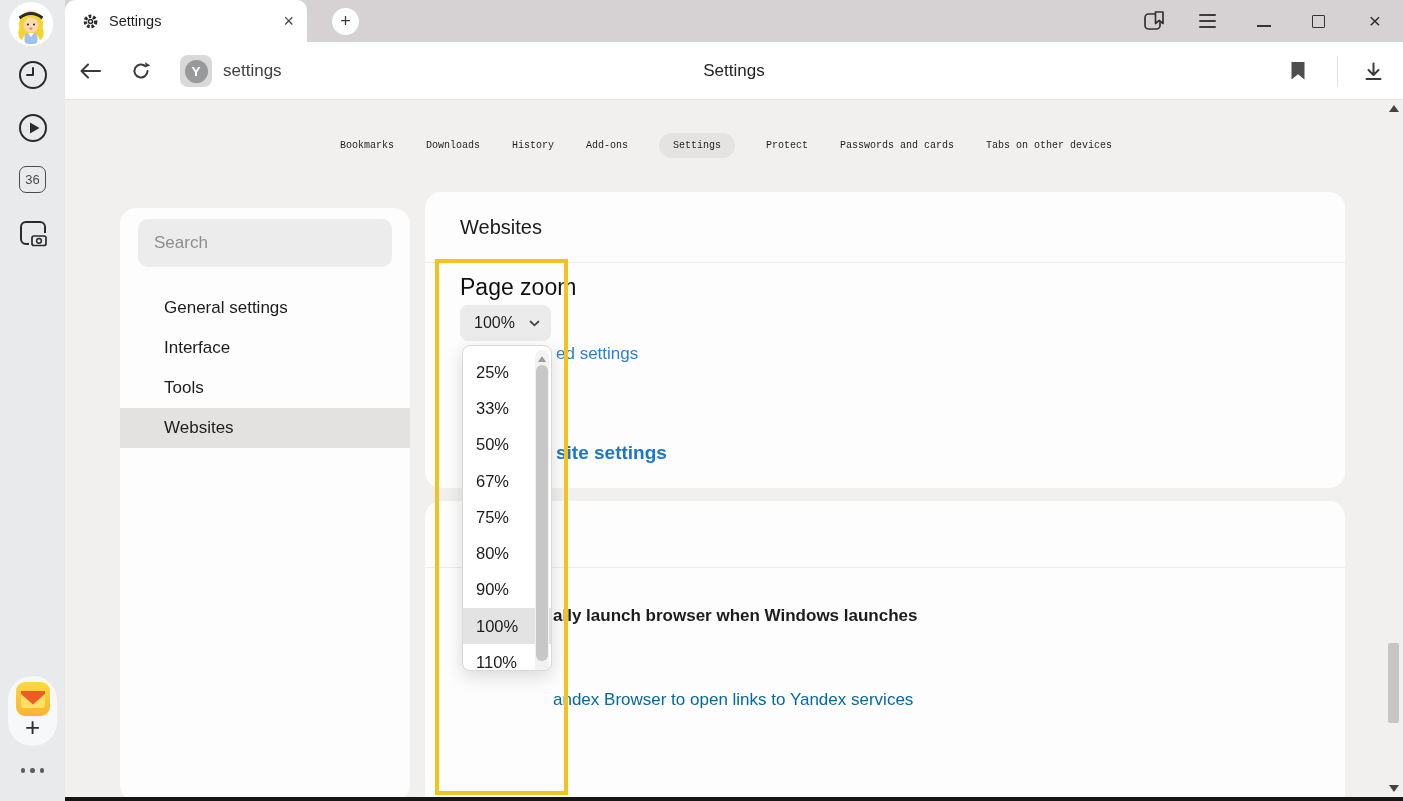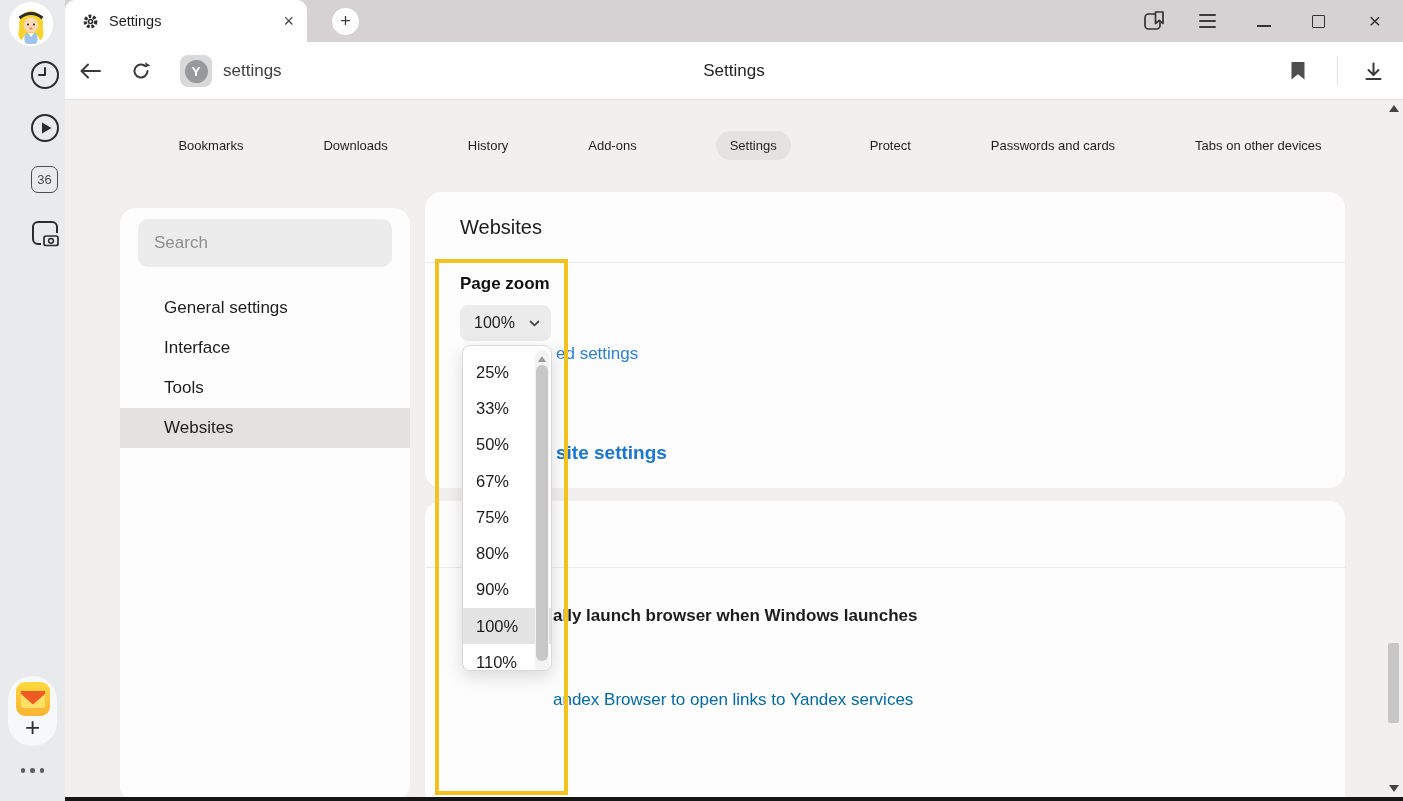--- a/index.html
+++ b/index.html
@@ -4,21 +4,21 @@
 <style>
   * { margin:0; padding:0; box-sizing:border-box; }
   body { background:#555; }
   .window {
     position:relative; width:1403px; height:801px; overflow:hidden;
     background:#f1f0ee; font-family:"Liberation Sans", sans-serif; color:#1f1f1f;
   }
   
   .app-sidebar { position:absolute; left:0; top:0; width:65px; height:801px; background:#e9eaec; z-index:30; }
   .avatar { position:absolute; left:9px; top:2px; width:44px; height:44px; border-radius:50%; background:#fff; overflow:hidden; }
-  .sb-ico { position:absolute; left:12px; width:65px; display:flex; justify-content:center; }
+  .sb-ico { position:absolute; left:0; width:65px; display:flex; justify-content:center; }
   .tab-counter { width:27px; height:27px; border:1.8px solid #4c4c4c; border-radius:7px; color:#4c4c4c;
     font-size:13px; display:flex; align-items:center; justify-content:center; }
   .sb-pill { position:absolute; left:8px; top:676px; width:49px; height:70px; background:#f7f8f9; border-radius:24px; }
   .sb-pill .mail { position:absolute; left:7.5px; top:6px; }
   .sb-pill .plus { position:absolute; left:0; top:36px; width:49px; text-align:center; font-size:26px; color:#2e2e2e; font-weight:300; line-height:30px;}
   .sb-dots { position:absolute; left:0; top:768px; width:65px; display:flex; justify-content:center; gap:5px; }
   .sb-dots i { width:4.5px; height:4.5px; border-radius:50%; background:#5c5c5c; }
   
   .tab-bar { position:absolute; left:65px; top:0; width:1338px; height:42px; background:#d6d2d4; z-index:20; }
   .tab { position:absolute; left:0; top:0; width:242px; height:42px; background:#fff; border-radius:10px 10px 0 0;
@@ -42,32 +42,32 @@
     display:flex; align-items:center; justify-content:center; position:absolute; }
   .ybadge i { width:23px; height:23px; border-radius:50%; background:#98999b; color:#fff; font-size:13.5px; font-weight:bold;
     display:flex; align-items:center; justify-content:center; font-style:normal;}
   .url-text { left:158px; font-size:17px; color:#414141; }
   .nav-title { position:absolute; left:0; width:100%; top:0; height:58px; display:flex; align-items:center; justify-content:center;
     font-size:17px; color:#242424; pointer-events:none;}
   .nav-bm { left:1225px; } .nav-divider { position:absolute; left:1272px; top:14px; width:1px; height:30px; background:#e2e2e2; }
   .nav-dl { left:1299px; }
   
   .pills-row { position:absolute; left:65px; top:129px; width:1322px; height:32px; display:flex; justify-content:center; align-items:center; gap:30px; }
-  .pill { font-size:13px; color:#1f1f1f; background:none; border:none; padding:7px 1px; font-family:Liberation Sans, sans-serif;margin-left:48px; }
+  .pill { font-size:10px; color:#1f1f1f; background:none; border:none; padding:7px 1px; font-family:Liberation Mono, monospace; }
   .pill.active { background:#e5e3e1; border-radius:17px; padding:7px 14px; }
   .side-card { position:absolute; left:120px; top:208px; width:290px; height:593px; background:#fdfdfd; border-radius:16px; }
   .search-input { position:absolute; left:18px; top:11px; width:254px; height:48px; background:#ececec; border:none; border-radius:10px;
     padding:0 16px; font-size:17px; color:#333; font-family:inherit; }
   .search-input::placeholder { color:#8d8d8d; }
   .menu { position:absolute; left:0; top:80px; width:100%; }
   .menu-item { height:40px; line-height:40px; padding-left:44px; font-size:17px; color:#1d1d1d; cursor:default;}
   .menu-item.selected { background:#e3e2e1; }
   .card1 { position:absolute; left:425px; top:192px; width:920px; height:296px; background:#fdfdfd; border-radius:16px; }
   .card-head { height:71px; border-bottom:1px solid #ebebeb; display:flex; align-items:center; padding-left:35px; font-size:20px; color:#1b1b1b; }
-  .pz-label { position:absolute; left:35px; top:82px; font-size:17px; font-weight:bold; color:#101010; }
+  .pz-label { position:absolute; left:35px; top:82px; font-size:23px; font-weight:normal; color:#101010; }
   .pz-select { position:absolute; left:35px; top:113px; width:91px; height:36px; background:#ebebeb; border:none; border-radius:8px;
     display:flex; align-items:center; justify-content:space-between; padding:0 11px 0 14px; font-size:16px; color:#222; font-family:inherit;}
   .frag-link1 { position:absolute; left:131px; top:152px; font-size:17px; color:#2e80d4; }
   .frag-link2 { position:absolute; left:131px; top:250px; font-size:19px; font-weight:bold; color:#1b76d1; }
   .card2 { position:absolute; left:425px; top:501px; width:920px; height:300px; background:#fdfdfd; border-radius:16px 16px 0 0; }
   .card2 .card-head2 { height:67px; border-bottom:1px solid #ebebeb; }
   .frag-bold { position:absolute; left:128px; top:105px; font-size:17px; font-weight:bold; color:#1c1c1c; }
   .frag-reg { position:absolute; left:128px; top:189px; font-size:17px; color:#0369a1; }
   
   .listbox { position:absolute; left:462px; top:345px; width:90px; height:326px; background:#fff; border:1px solid #d9d9d9;

